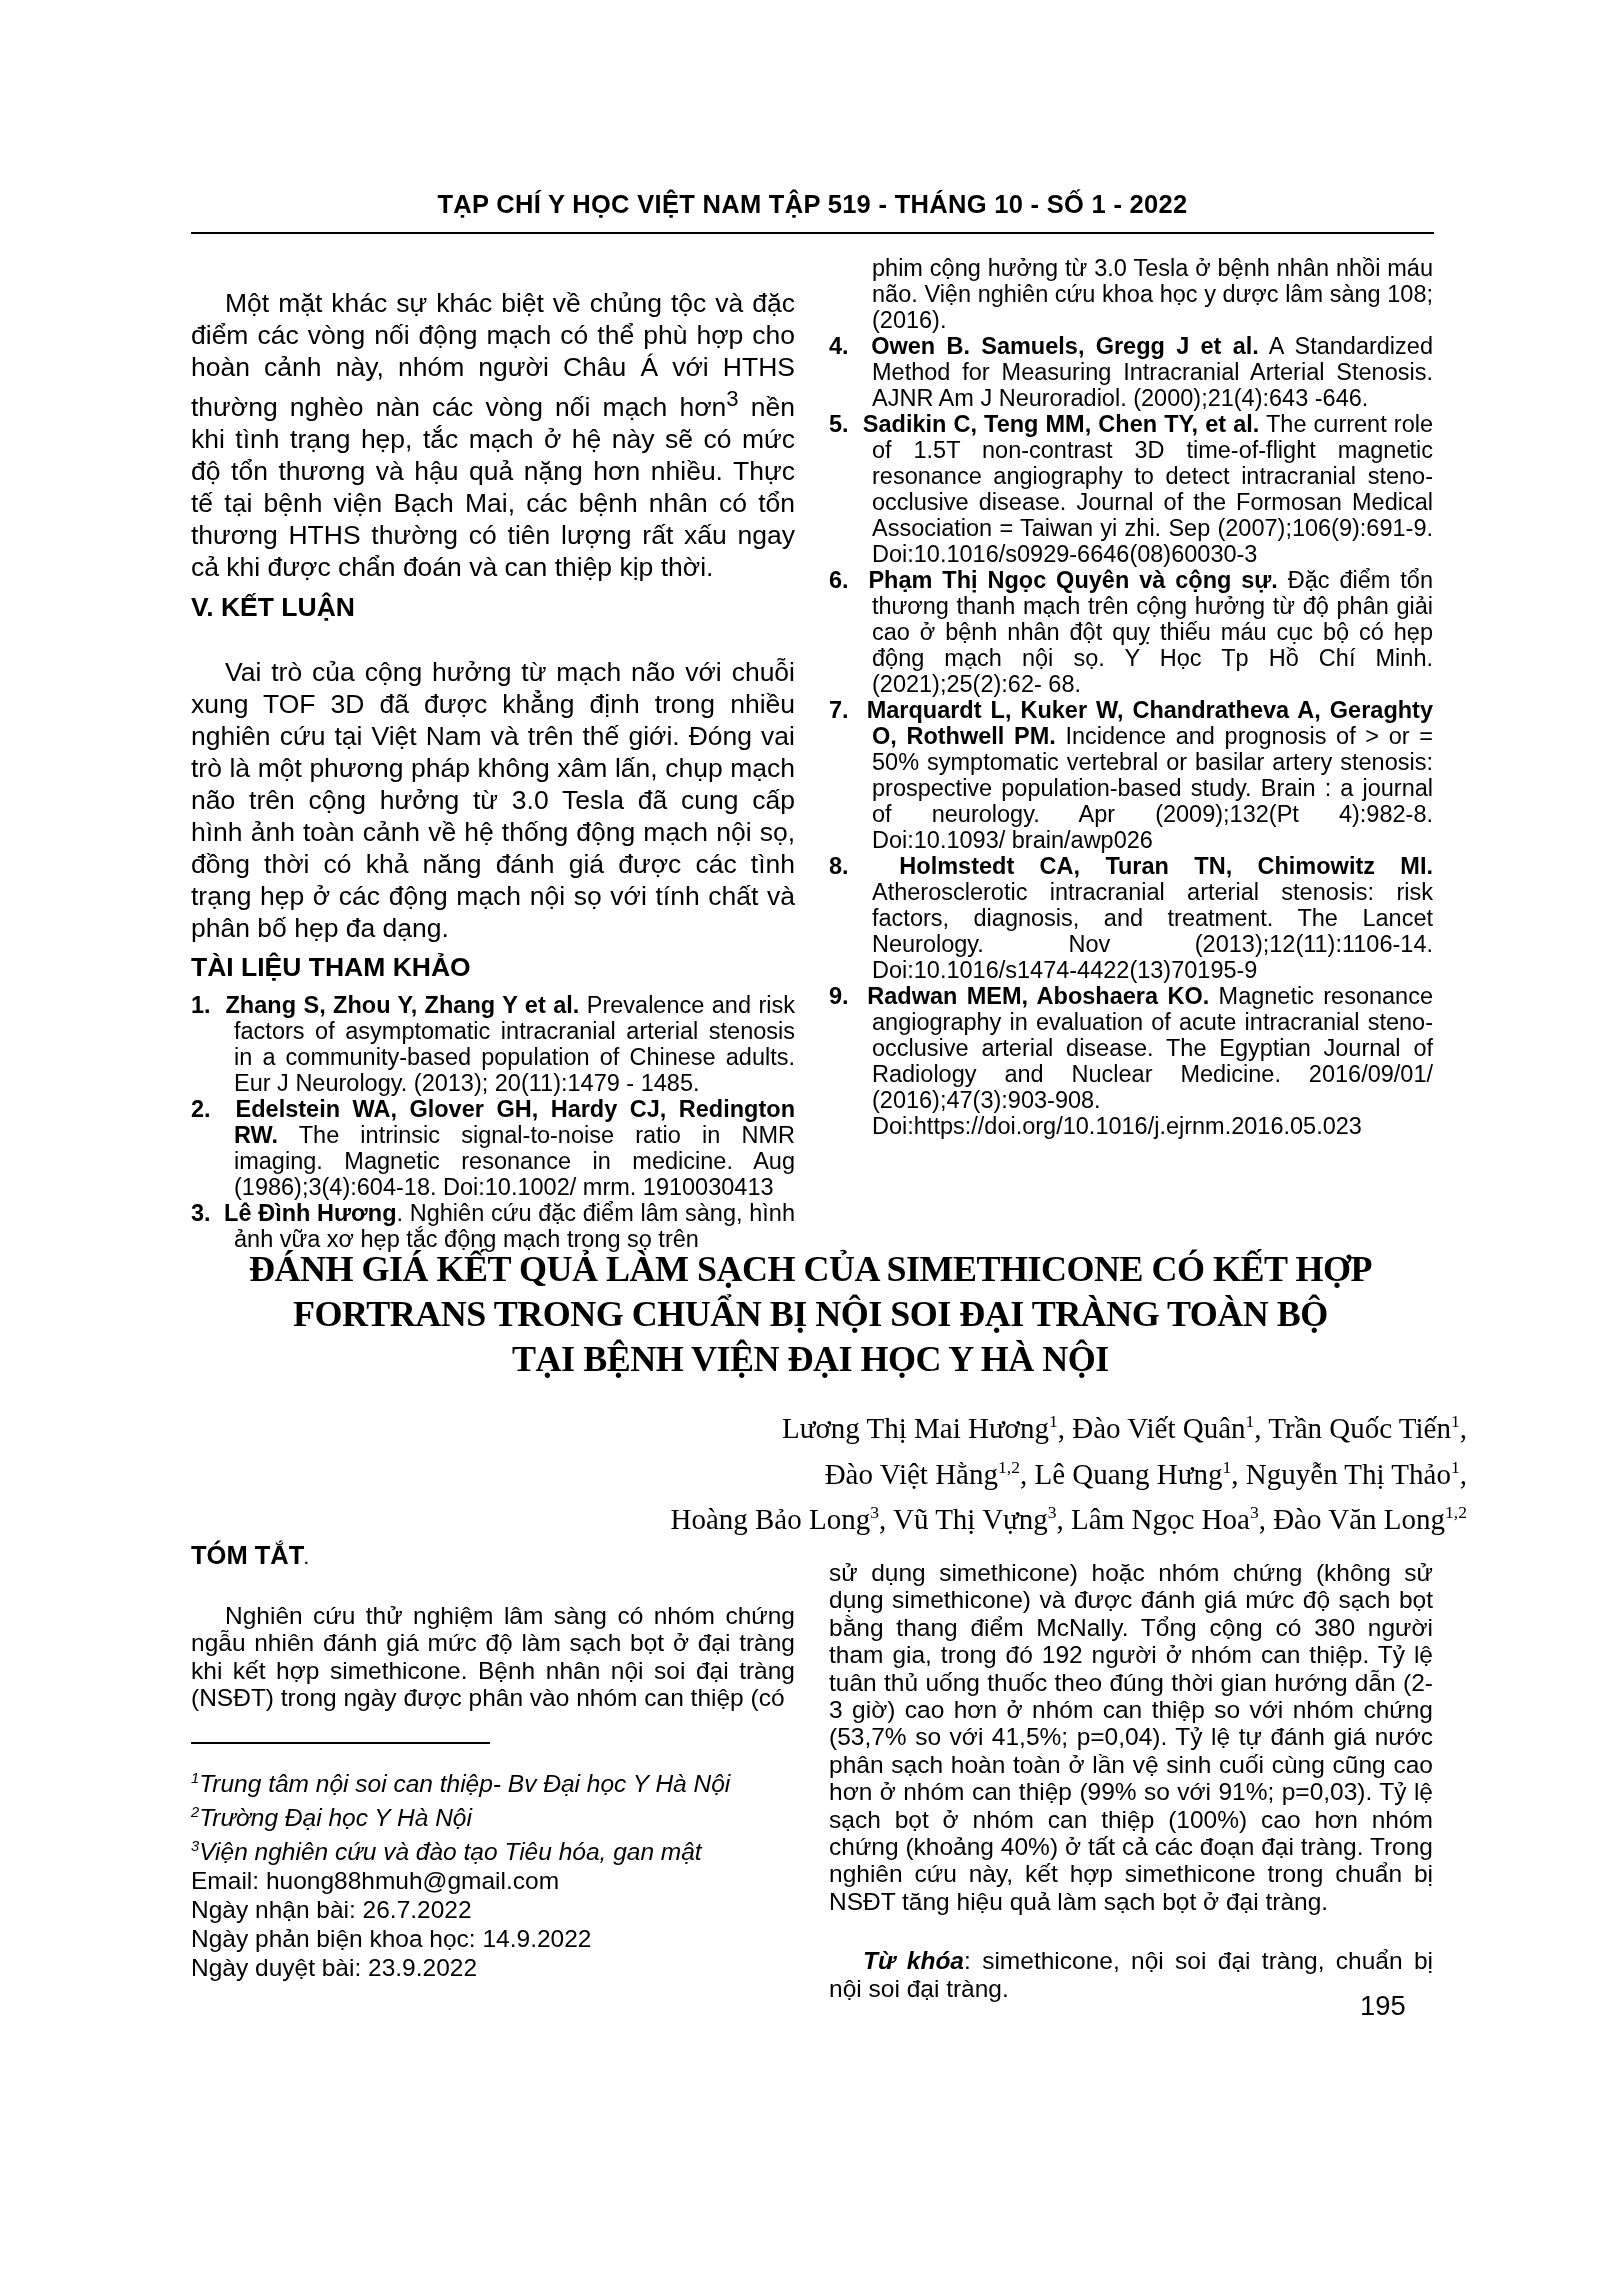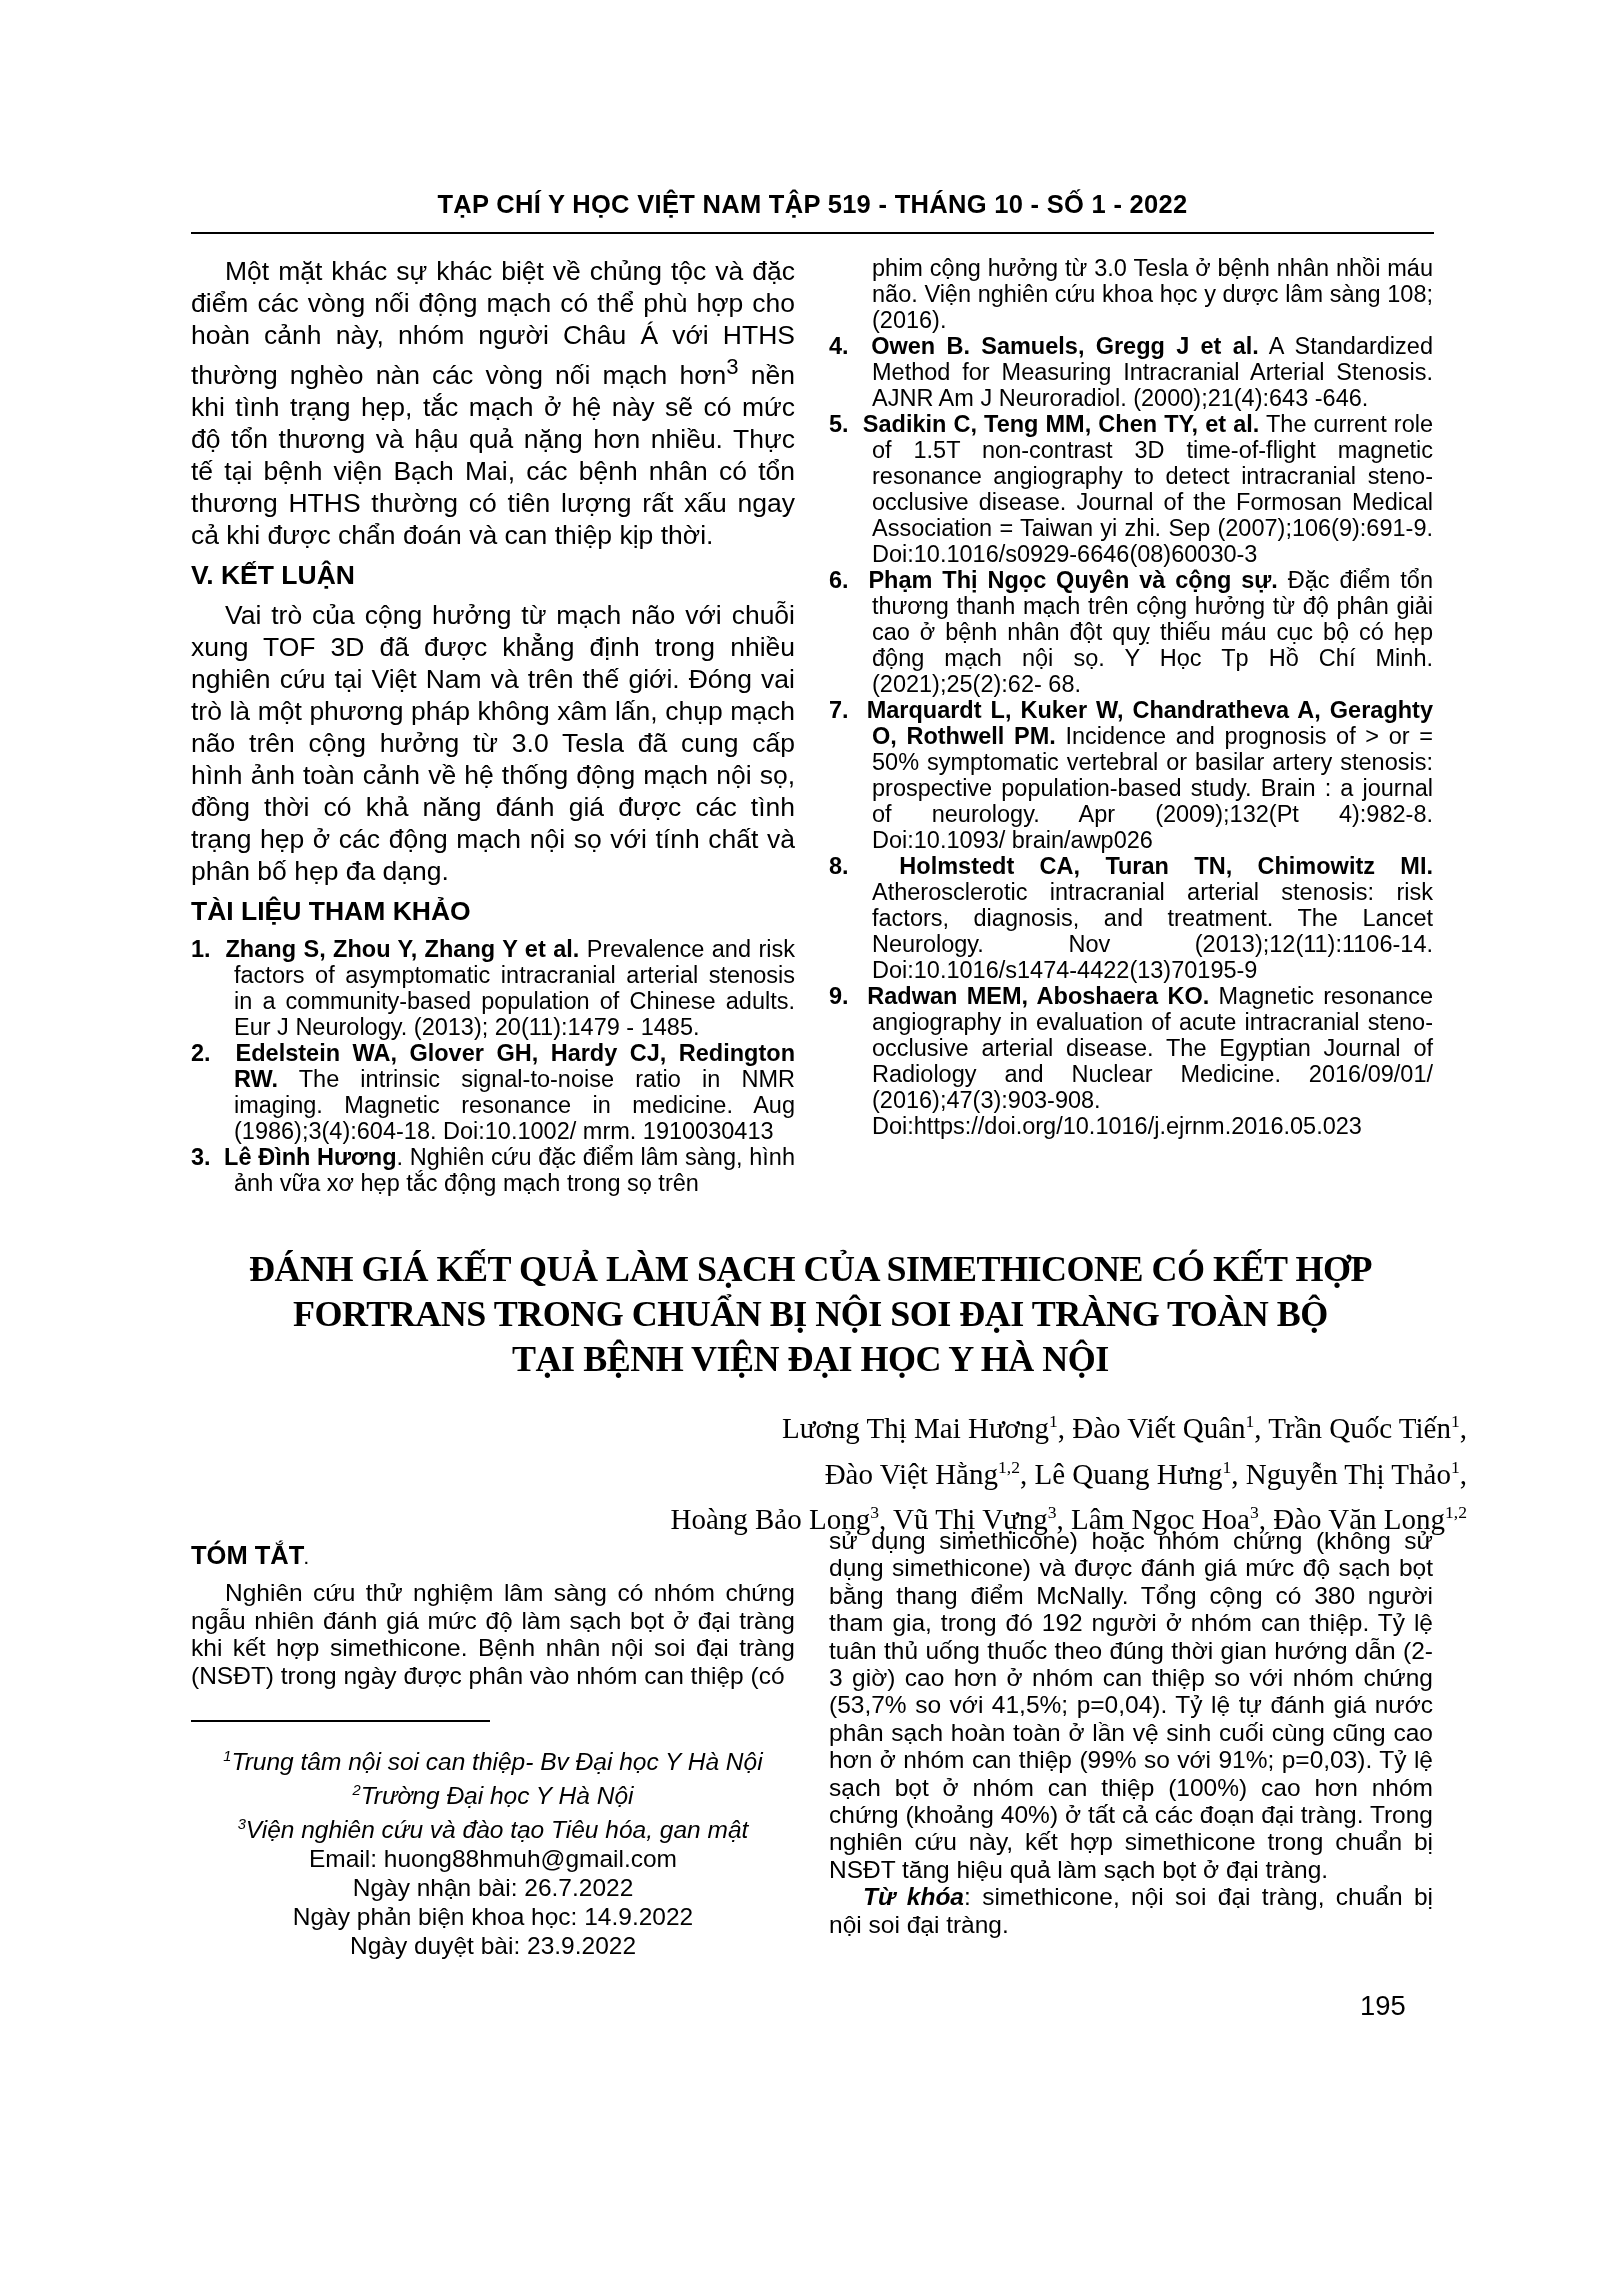--- a/index.html
+++ b/index.html
@@ -21,21 +21,21 @@
     font-size: 25.5px;
     letter-spacing: 0.3px;
     padding-bottom: 13px;
     border-bottom: 2.9px solid #000;
   }
   .sec1 { position: absolute; top: 255px; left: 191px; width: 1243px; }
   .sec2 { position: absolute; top: 1527px; left: 191px; width: 1243px; }
   .cols { display: flex; gap: 34px; align-items: flex-start; }
   .col { width: 604px; }
   p { margin: 0; }
-  .justify { text-align: justify; }
+  .justify { text-align: justify; margin-top: 32px; }
   .para-indent { text-indent: 34px; }
   .bodytext { font-size: 26.5px; line-height: 32px; }
   .h-section { font-size: 26.5px; line-height: 33px; font-weight: 700; margin: 7.8px 0; }
   .ref, .ref-cont { font-size: 23.5px; line-height: 26px; text-align: justify; }
   .ref { padding-left: 43px; text-indent: -43px; }
   .ref-cont { padding-left: 43px; }
   .ref-num { font-weight: 700; }
   .title-block {
     position: absolute; top: 1247px; left: 189px; width: 1243px;
     text-align: center;
@@ -51,21 +51,21 @@
     font-family: "Liberation Serif", "DejaVu Serif", serif;
     font-weight: 400;
     font-size: 29px;
     line-height: 39px;
   }
   .authors-block sup { font-size: 17.6px; }
   .abstract-text { font-size: 24.5px; line-height: 27.4px; }
   .h-abstract { font-size: 25.5px; font-weight: 700; margin: 13.7px 0 9.8px 0; }
   .h-abstract .dot { font-size: 14.7px; }
   .fn-rule { width: 299px; border-top: 2.9px solid #000; margin-top: 31px; }
-  .footnotes { margin-top: 19.6px; font-size: 24.5px; line-height: 29px; text-align: center; }
+  .footnotes { margin-top: 19.6px; font-size: 24.5px; line-height: 29px; text-align: left; }
   .fn-italic { font-style: italic; }
   .footnotes sup { font-size: 14.7px; }
   .kw-label { font-weight: 700; font-style: italic; }
   .page-number { position: absolute; top: 1990px; left: 1360px; font-size: 27.4px; }
 </style>
 </head>
 <body>
 
 <div class="page">
 

